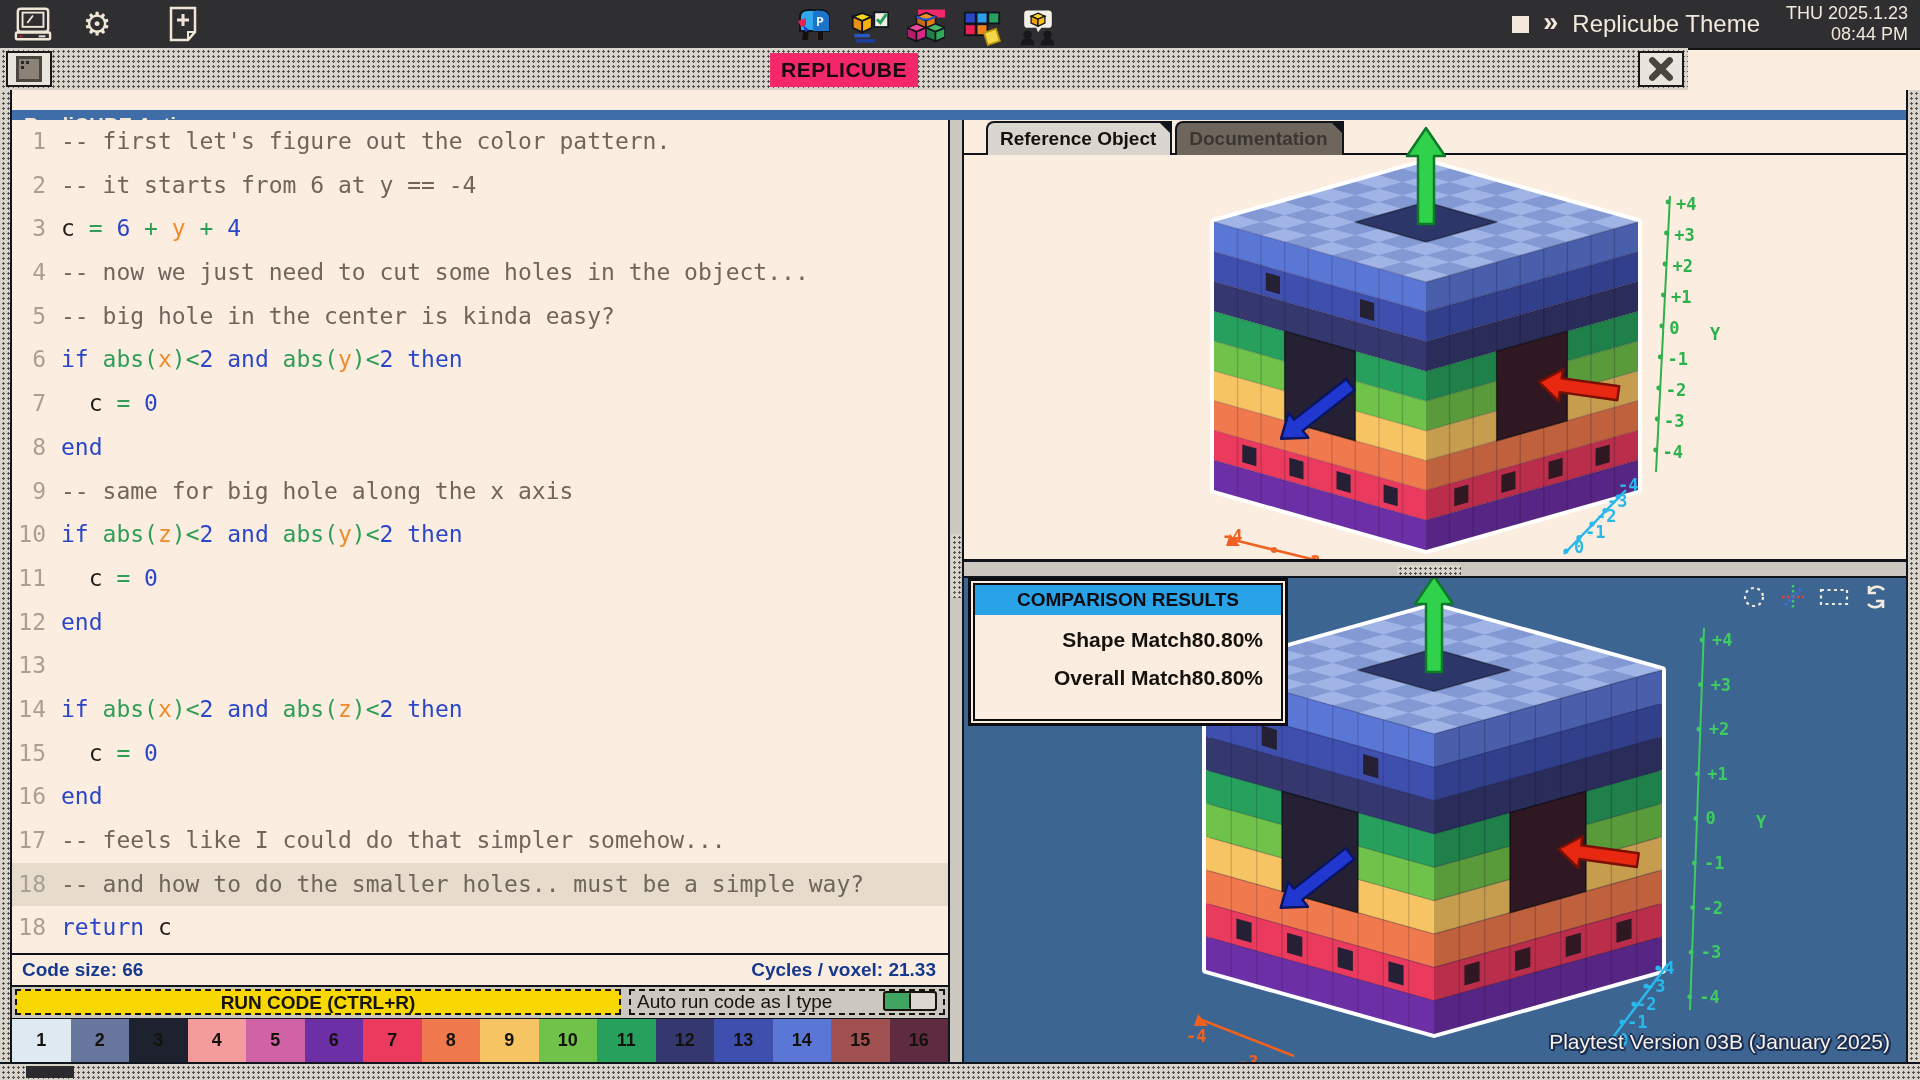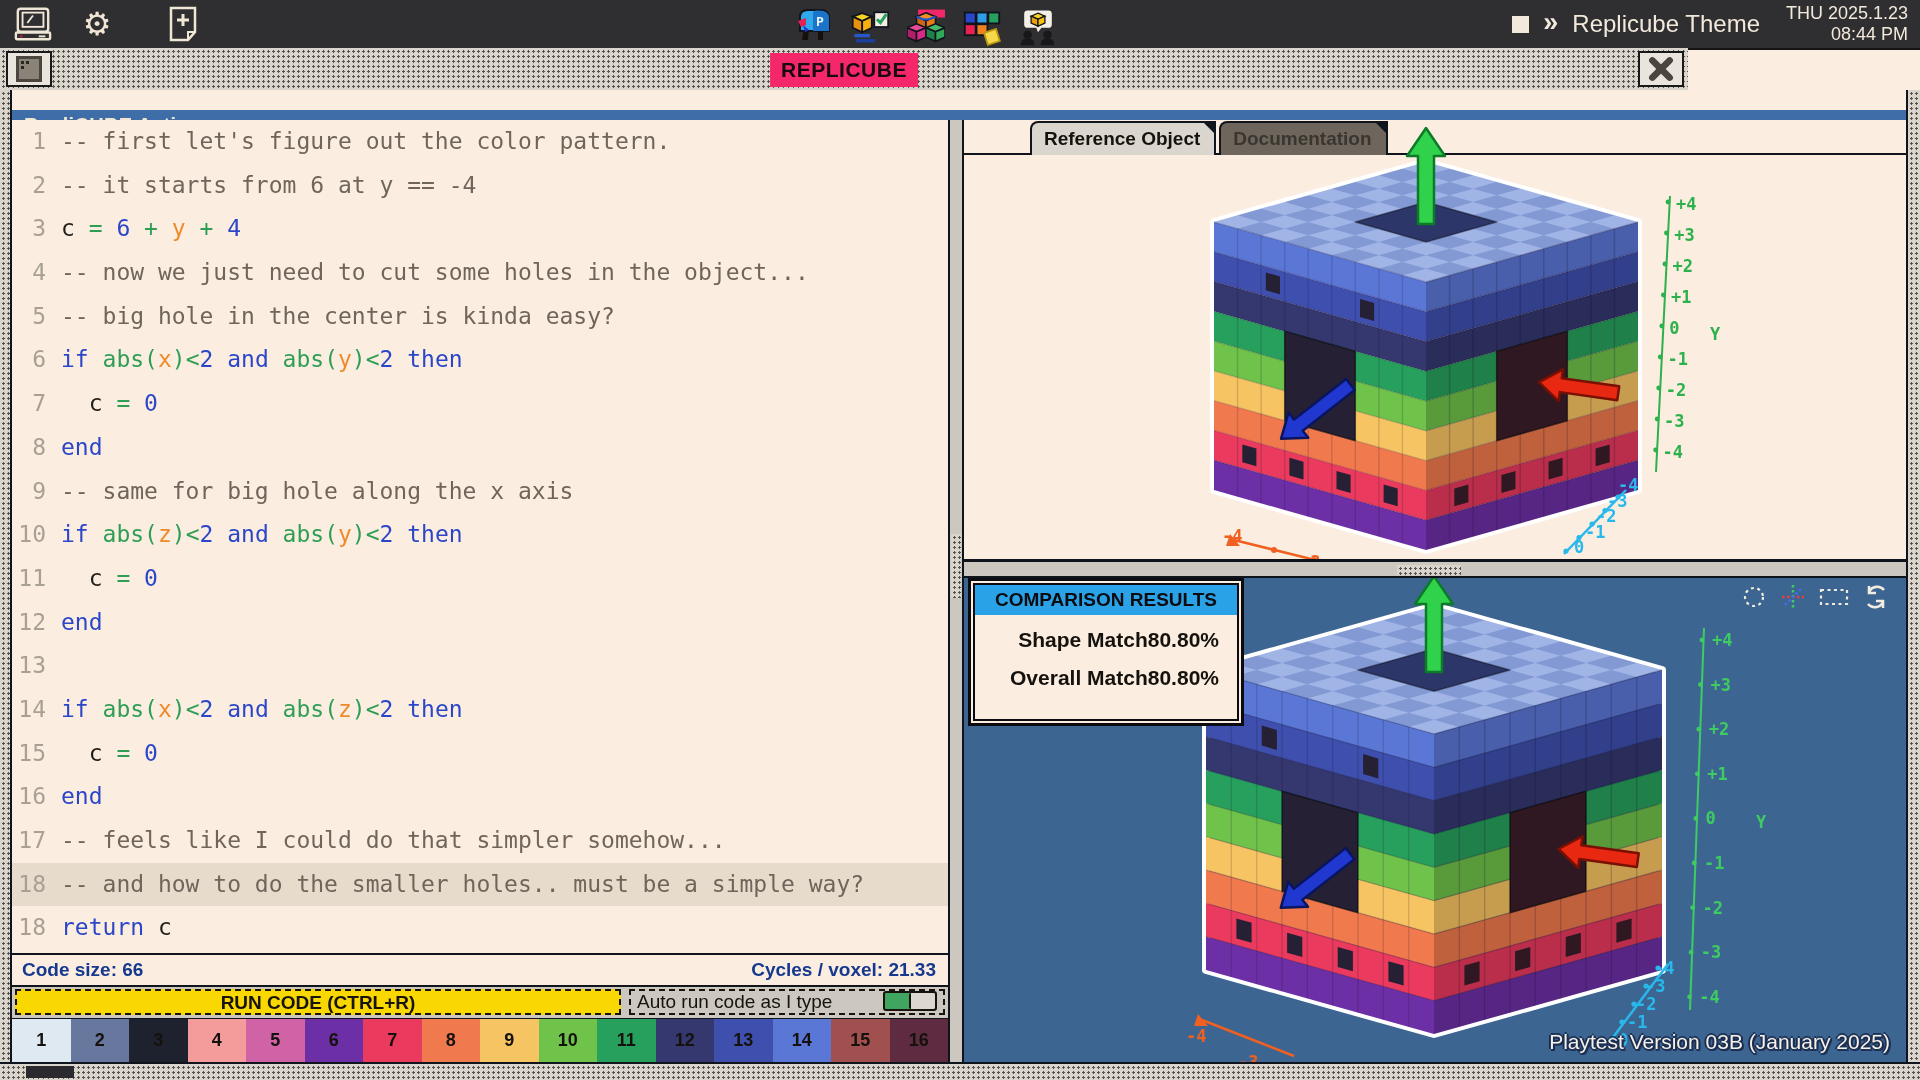--- a/index.html
+++ b/index.html
@@ -65,29 +65,29 @@
   .vsplit{position:absolute;left:0;top:0;width:14px;bottom:0;background:#ccc8c0;border-right:2px solid #10141c;box-sizing:border-box;}
   .vgrip{position:absolute;left:1px;top:44%;width:10px;height:64px;}
   .paneltop{position:absolute;left:14px;top:0;right:0;height:442px;background:#fbeee0;border-bottom:3px solid #10141c;
     box-sizing:border-box;overflow:hidden;}
   .tabline{position:absolute;left:0;top:33px;right:0;border-top:2px solid #10141c;}
   .tabs{position:absolute;left:22px;top:1px;display:flex;z-index:3;}
   .tab{position:relative;padding:5px 14px 5px 12px;border:2px solid #10141c;border-bottom:none;font-size:19px;
     font-weight:bold;border-top-left-radius:8px;margin-right:3px;cursor:pointer;height:34px;box-sizing:border-box;}
   .tab::after{content:'';position:absolute;top:0px;right:0px;width:0;height:0;
     border-left:10px solid transparent;border-top:10px solid #10141c;}
-  .tab.active{background:#dad6ce;color:#15120e;z-index:4;margin-left:44px;}
+  .tab.active{background:#dad6ce;color:#15120e;z-index:4;}
   .tab.inactive{background:#6e665c;color:#3a362f;}
   .splitter{position:absolute;left:14px;top:442px;right:0;height:16px;background:#ccc8c0;border-bottom:2px solid #10141c;box-sizing:border-box;}
   .hgrip{position:absolute;left:46%;top:3px;width:64px;height:10px;}
   .panelbot{position:absolute;left:14px;top:458px;right:0;bottom:0;background:#3d6591;overflow:hidden;}
   .psvg{position:absolute;left:0;top:0;}
   .axlab{position:absolute;font-family:"DejaVu Sans Mono",monospace;font-weight:bold;font-size:17px;z-index:2;}
   
-  .cmpbox{position:absolute;left:4px;top:0px;width:276px;z-index:5;background:#fbeee0;border:3px solid #0c0c10;
+  .cmpbox{position:absolute;left:4px;top:0px;width:320px;z-index:5;background:#fbeee0;border:3px solid #0c0c10;
     padding:2px;box-sizing:border-box;}
   .cmpinner{border:2px solid #0c0c10;}
   .cmphead{background:#2aa2e8;color:#0c0c10;font-weight:bold;font-size:19px;text-align:center;padding:4px 0;}
   .cmprow{display:flex;justify-content:flex-end;padding:7px 18px 7px 14px;font-size:21px;font-weight:bold;color:#15120e;}
   .cmpbody{padding:6px 0 22px 0;}
   .toolicons{position:absolute;top:6px;right:16px;display:flex;gap:13px;z-index:5;}
   .version{position:absolute;right:16px;bottom:8px;color:#f5f0e8;font-weight:normal;font-size:21px;z-index:4;
     text-shadow:2px 0 0 #1c2f52,-2px 0 0 #1c2f52,0 2px 0 #1c2f52,0 -2px 0 #1c2f52,2px 2px 0 #1c2f52;}
 </style>
 </head>

